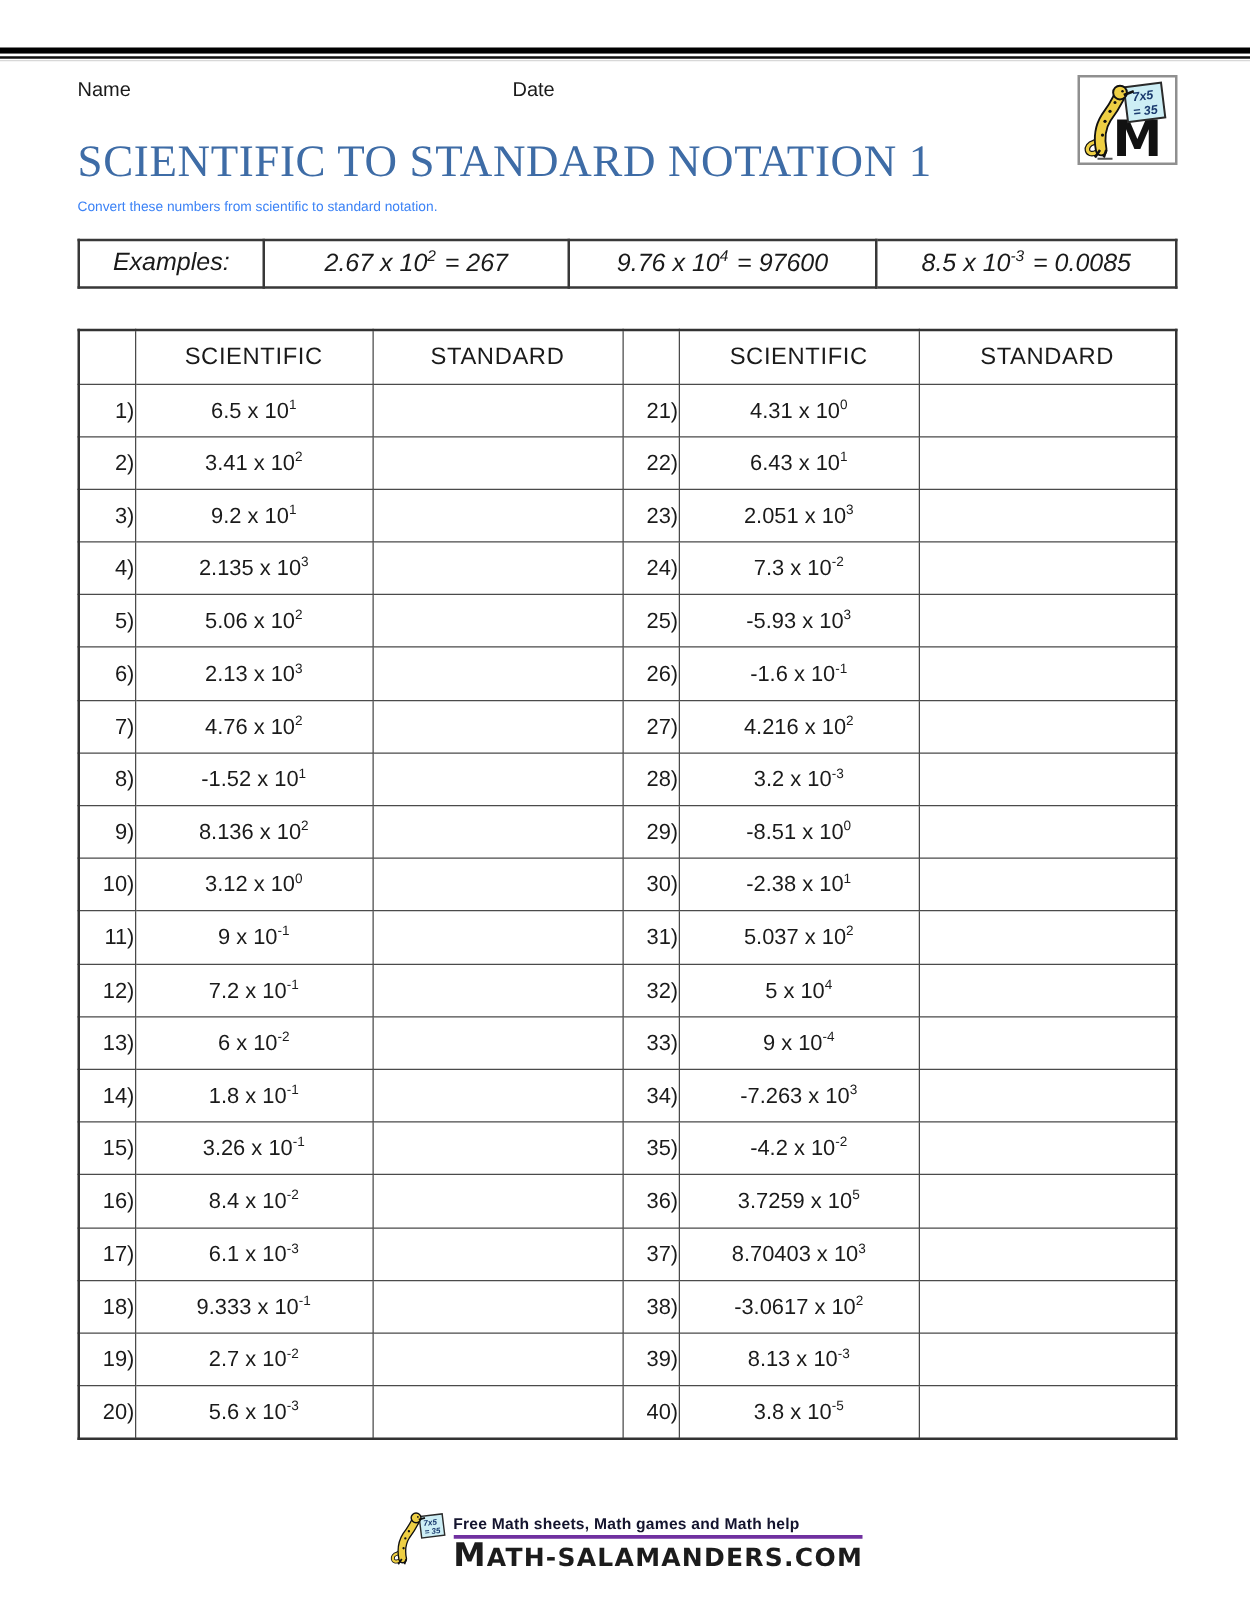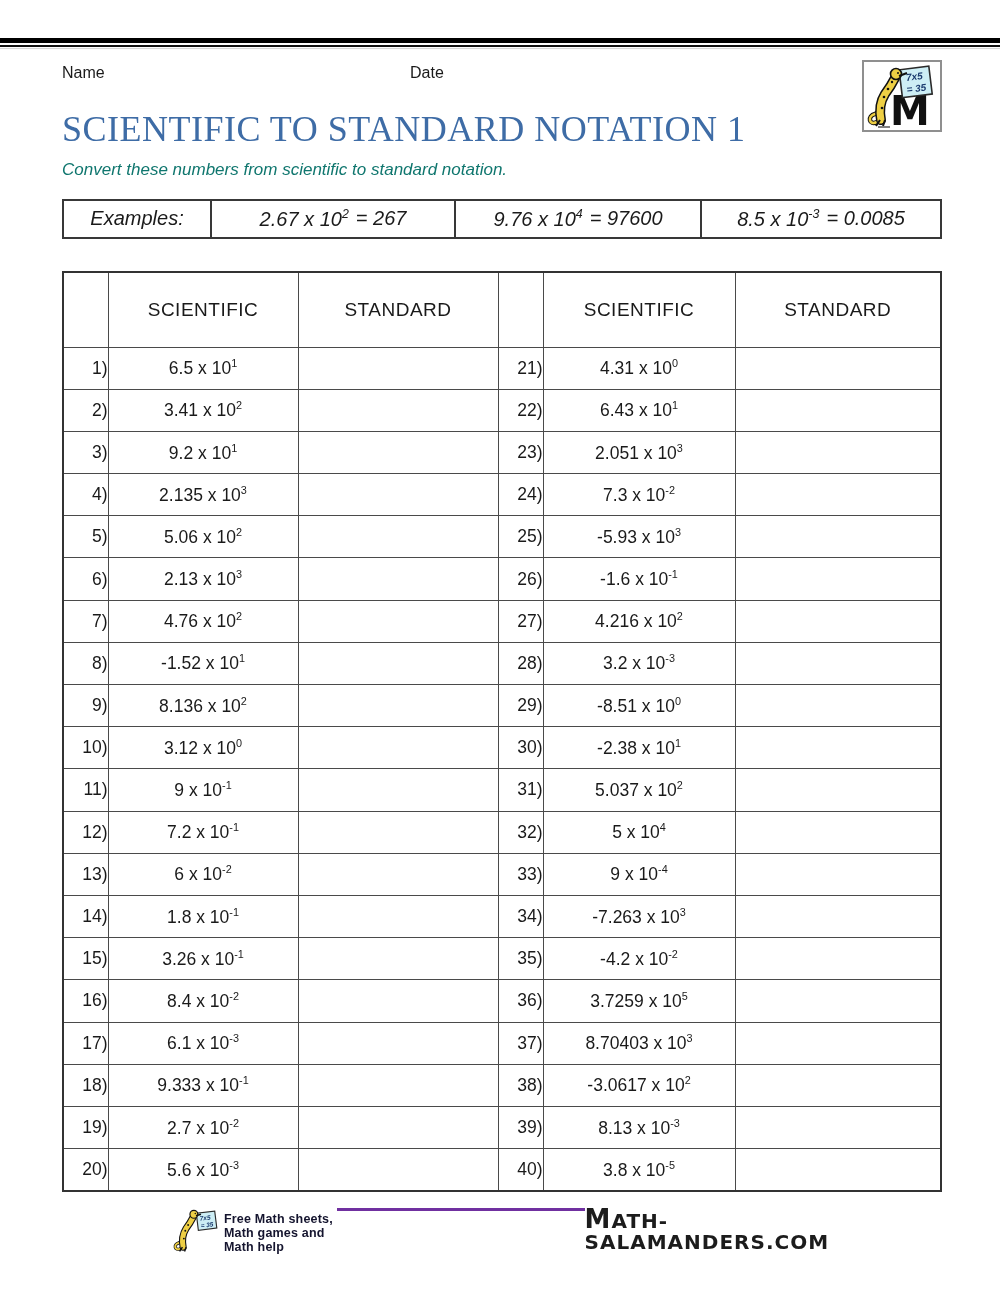--- a/index.html
+++ b/index.html
@@ -20,45 +20,45 @@
 
   .logo-box{
     position:absolute;top:60px;right:58px;width:80px;height:72px;
     border:2px solid #8f8f8f;background:#fff;box-sizing:border-box;
   }
 
   h1.title{
     margin:22px 0 0 62px;font-family:"Liberation Serif",serif;font-weight:400;
     font-size:36px;color:#3e6ca6;letter-spacing:0.5px;
   }
-  p.instruction{margin:10px 0 0 62px;font-size:17px;font-style:italic;color:#0f766e;}
+  p.instruction{margin:10px 0 0 62px;font-size:11px;color:#3b82f6;}
 
   table{border-collapse:collapse;}
   table.examples{
     margin:19px 0 0 62px;width:878px;table-layout:fixed;
     font-style:italic;font-size:20px;
   }
   table.examples td{border:2px solid #383838;text-align:center;height:36px;padding:0;}
   .ex-result{margin-left:7px;}
 
   table.problems{margin:32px 0 0 62px;width:878px;table-layout:fixed;font-size:17.5px;border:2px solid #333;}
   table.problems th{
     border:1.5px solid #4a4a4a;height:42px;font-weight:400;font-size:19px;
-    letter-spacing:0.5px;text-align:center;padding:16px;
+    letter-spacing:0.5px;text-align:center;padding:0;
   }
   table.problems td{border:1.5px solid #4a4a4a;height:41.2px;padding:0;}
   td.num{text-align:right;padding-right:8px;}
   td.sci{text-align:center;}
   sup{font-size:62%;}
 
   .footer{
     position:absolute;top:1206px;left:0;width:1000px;
     display:flex;justify-content:center;align-items:flex-start;gap:3px;
   }
-  .footer-text{display:flex;flex-direction:row;}
+  .footer-text{display:flex;flex-direction:column;}
   .tagline{font-size:12.5px;font-weight:bold;color:#14142e;letter-spacing:0.2px;padding-top:6px;}
   .purple-rule{height:3px;background:#7030a0;margin:2px 0 1px 0;width:100%;}
   .site{
     font-size:20px;font-weight:bold;color:#1c1c1c;letter-spacing:1px;
     font-family:"DejaVu Sans",sans-serif;line-height:1;display:block;
   }
   .site::first-letter{font-size:130%;}
 </style>
 </head>
 <body>

